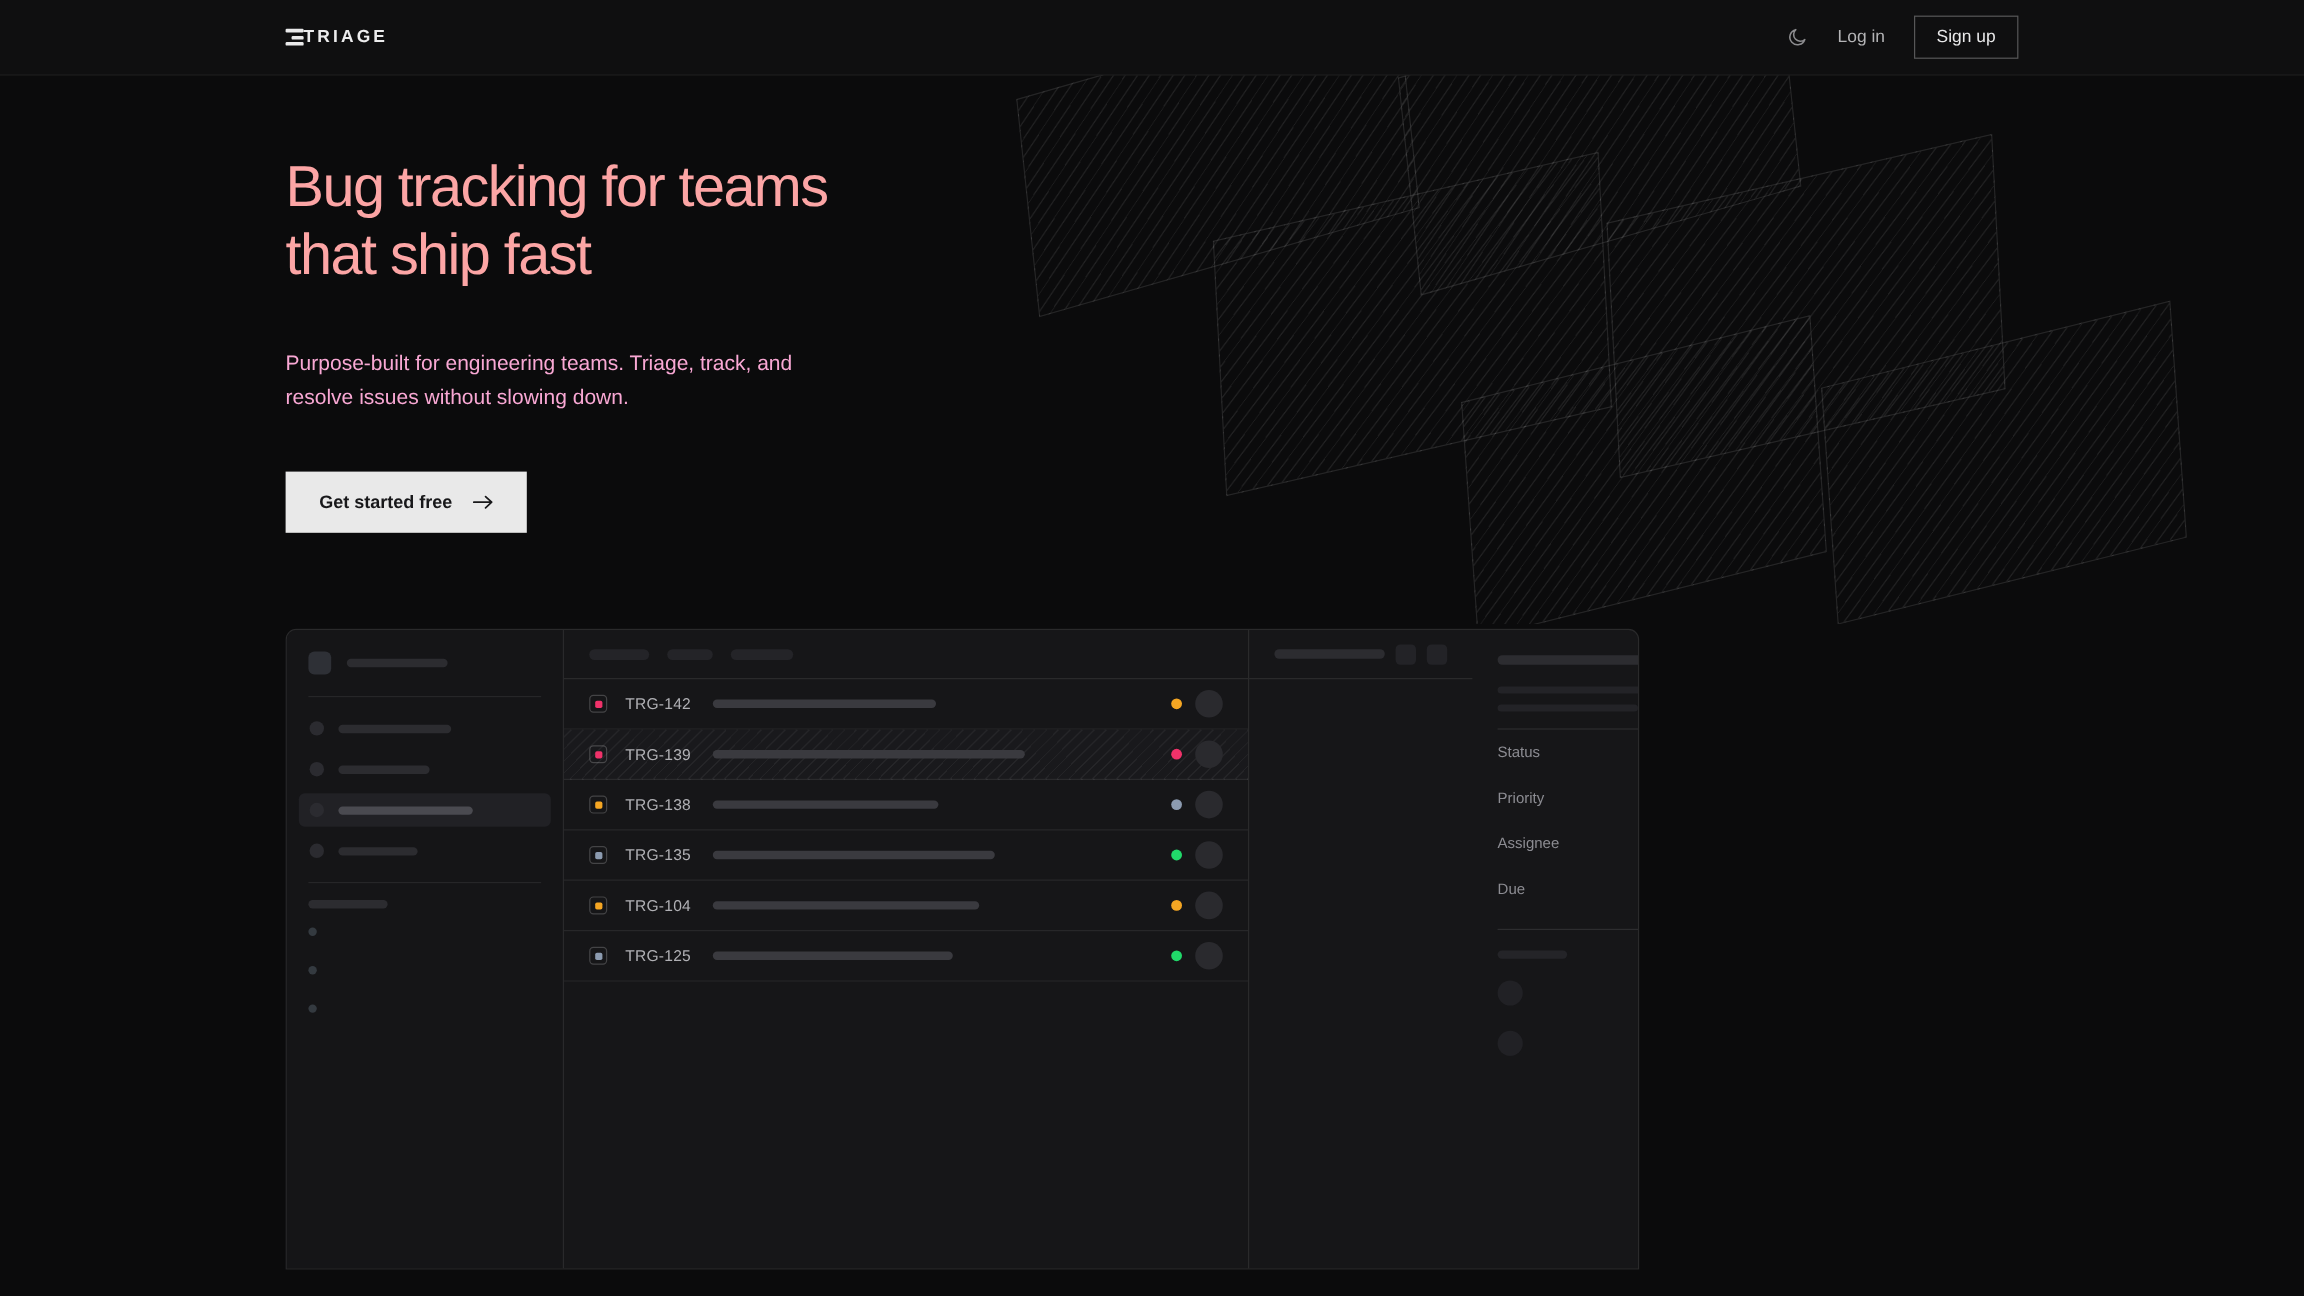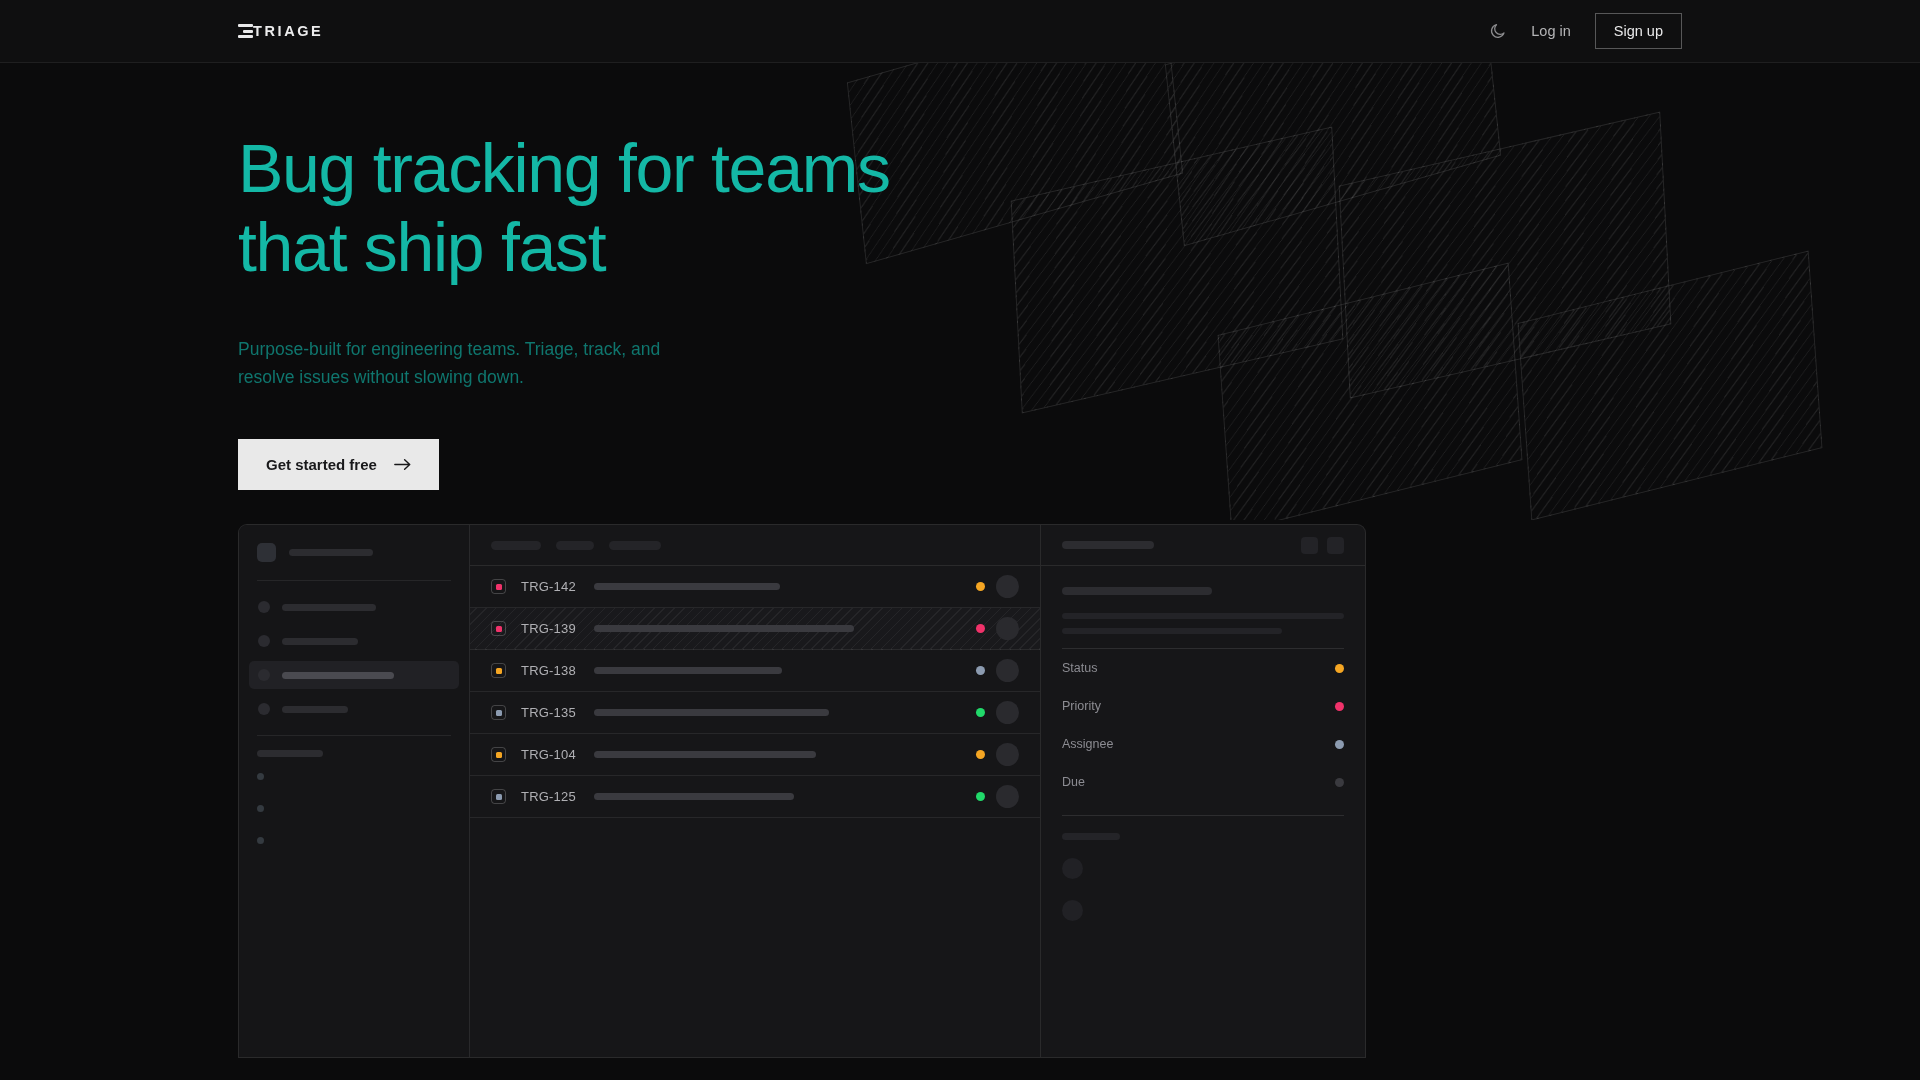--- a/index.html
+++ b/index.html
@@ -55,26 +55,26 @@
   .signup-btn {
     color:#e9e9ea; font-size:14.5px;
     border:1px solid rgba(255,255,255,0.30);
     padding:9px 18px; background:transparent;
     font-family:inherit;
   }
 
   
   .hero { position:relative; z-index:4; padding:66px 238px 0; }
   .hero-title {
-    color:#14b8a6; font-size:68px; line-height:1.16;
+    color:#fca5a5; font-size:48px; line-height:1.16;
     font-weight:400; letter-spacing:-1.3px; max-width:720px;
     white-space:pre-line;
   }
   .hero-sub {
-    margin-top:48px; color:#0f766e;
+    margin-top:48px; color:#f9a8d4;
     font-size:17.5px; line-height:1.62; max-width:480px;
     white-space:pre-line;
   }
   .cta-btn {
     margin-top:48px; display:inline-flex; align-items:center; gap:17px;
     background:#e9e9e9; color:#18181a;
     font-size:15px; font-weight:600; font-family:inherit;
     padding:17px 28px; border:none;
   }
   .cta-arrow { width:17px; height:13px; display:block; }
@@ -141,21 +141,21 @@
     width:58px; flex:none;
   }
   .row-title-bar { height:7px; border-radius:4px; background:#3a3a3f; }
   .row-right { margin-left:auto; display:flex; align-items:center; gap:11px; }
   .status-dot { width:9px; height:9px; border-radius:50%; }
   .avatar-circle { width:23px; height:23px; border-radius:50%; background:#2a2a2e; }
 
   .mk-detail {
     width:325px; flex:none;
     border-left:1px solid rgba(255,255,255,0.085);
-    display:flex; flex-direction:column;
+    display:flex; flex-direction:row;
   }
   .mk-detail-head {
     height:41px; flex:none;
     border-bottom:1px solid rgba(255,255,255,0.085);
     display:flex; align-items:center; padding:0 21px; gap:9px;
   }
   .sk-btn-sq { width:17px; height:17px; border-radius:4px; background:#232327; }
   .mk-detail-body { padding:21px; }
   .meta-row {
     display:flex; align-items:center; justify-content:space-between;

